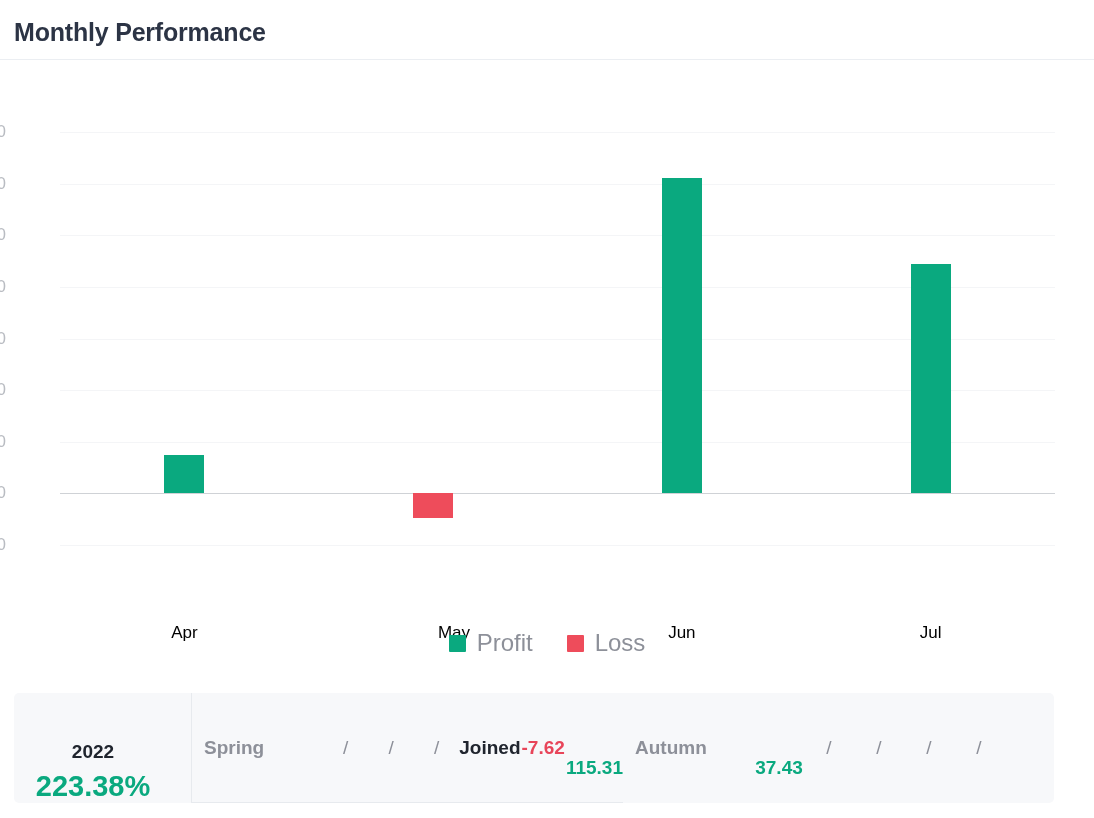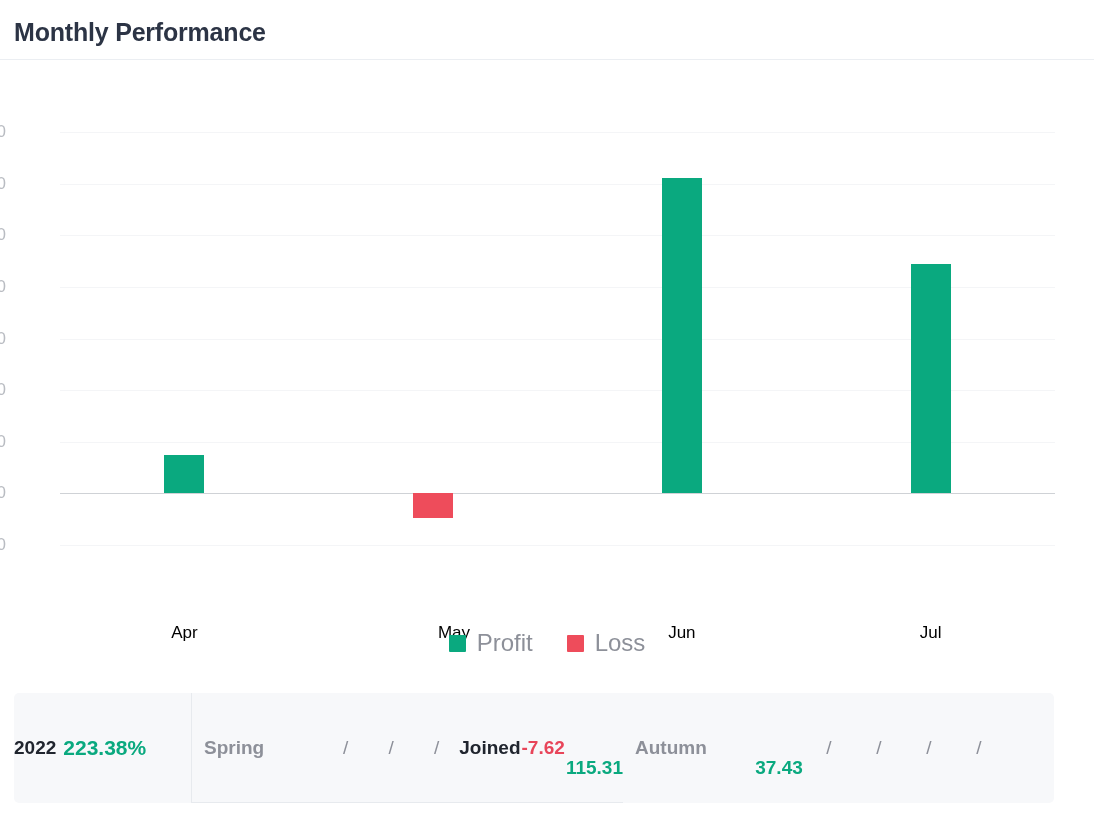--- a/index.html
+++ b/index.html
@@ -128,32 +128,33 @@
     border-radius: 5px;
     display: flex;
     overflow: hidden;
   }
 
   .year-cell {
     width: 178px;
     flex: 0 0 178px;
     border-right: 1px solid #e7eaee;
     display: flex;
-    align-items: center;
-    justify-content: flex-start;
+    flex-direction: column;
+    align-items: center;
+    justify-content: flex-end;
     gap: 7px;
-    padding-right: 12px;
+    padding-right: 19px;
   }
   .year-label {
     font-size: 19px;
     font-weight: bold;
     color: #20252e;
   }
   .year-value {
-    font-size: 21px;
+    font-size: 29px;
     font-weight: bold;
     color: #0aa97f;
   }
 
   .rows {
     flex: 1 1 auto;
     display: flex;
     flex-direction: row;
   }
   .trow {

